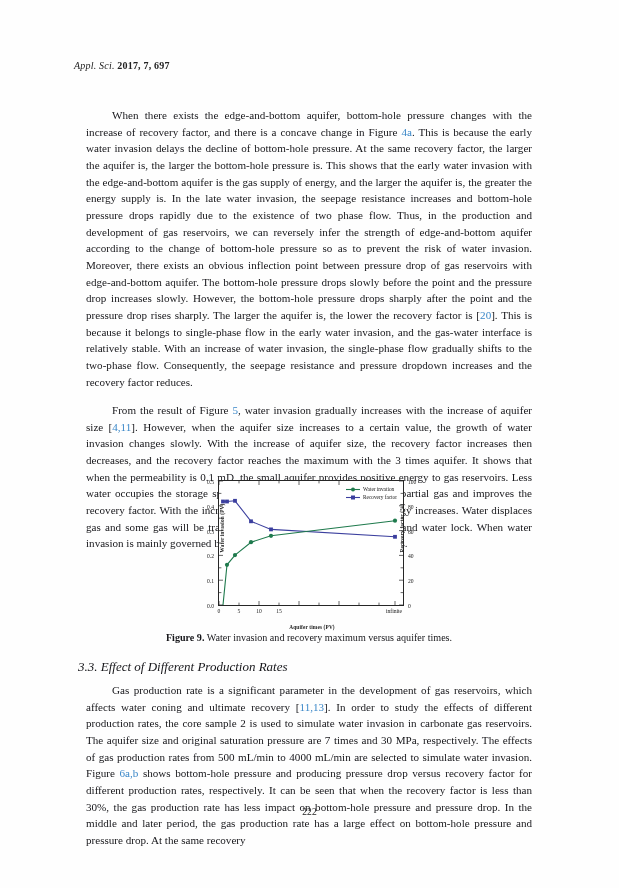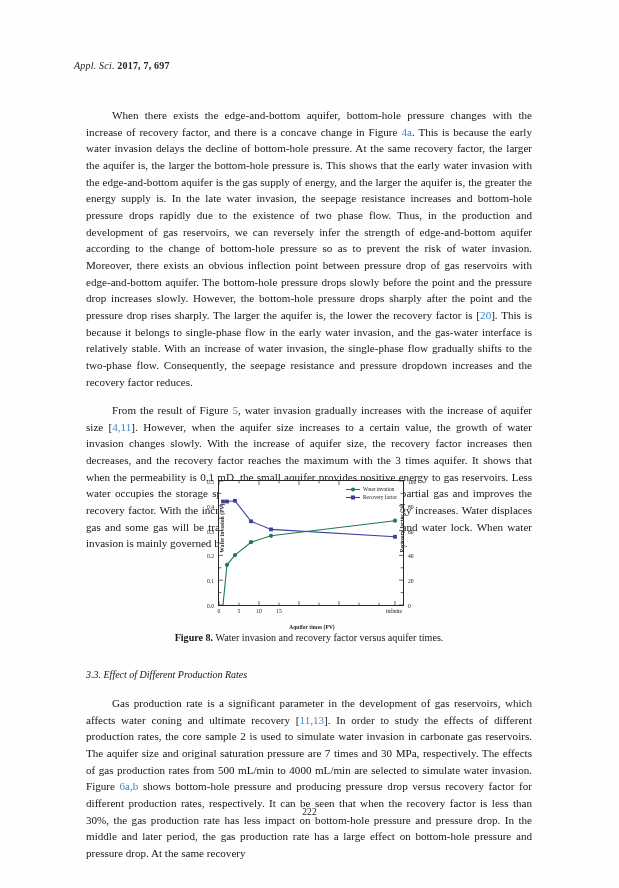--- a/index.html
+++ b/index.html
@@ -52,23 +52,23 @@
     text-indent: 26px;
     color: #16161a;
     hyphens: none;
   }
   p.body.cont { text-indent: 26px; }
   a.cite {
     color: #3a87c8;
     text-decoration: none;
   }
   .sec-head {
-    margin: 12px;
+    margin: 4px;
     font-style: italic;
-    font-size: 10px;
+    font-size: 13px;
     line-height: 16px;
     font-weight: normal;
     color: #16161a;
   }
   
   .figure-wrap {
     position: absolute;
     left: 74px;
     top: 472px;
     width: 470px;
@@ -288,21 +288,21 @@
       <div class="tick-lbl" style="left:334px; top:7px;">100</div>
 
       <div class="tick-lbl" style="left:139px; top:136px; width:12px; text-align:center;">0</div>
       <div class="tick-lbl" style="left:159px; top:136px; width:12px; text-align:center;">5</div>
       <div class="tick-lbl" style="left:179px; top:136px; width:12px; text-align:center;">10</div>
       <div class="tick-lbl" style="left:199px; top:136px; width:12px; text-align:center;">15</div>
       <div class="tick-lbl" style="left:300px; top:136px; width:40px; text-align:center;">infinite</div>
     </div>
 
     <div class="fig-caption">
-      <b>Figure 8.</b><span> Water invasion and recovery factor versus aquifer times.</span>
+      <b>Figure 9.</b><span> Water invasion and recovery maximum versus aquifer times.</span>
     </div>
   </div>
 
   <div class="col" style="top:655px;">
     <h3 class="sec-head">3.3. Effect of Different Production Rates</h3>
     <p class="body" style="margin-top:7px;"><span>Gas production rate is a significant parameter in the development of gas reservoirs, which affects water coning and ultimate recovery [<a class="cite" href="#">11,13</a>]. In order to study the effects of different production rates, the core sample 2 is used to simulate water invasion in carbonate gas reservoirs. The aquifer size and original saturation pressure are 7 times and 30 MPa, respectively. The effects of gas production rates from 500 mL/min to 4000 mL/min are selected to simulate water invasion. Figure <a class="cite" href="#">6a,b</a> shows bottom-hole pressure and producing pressure drop versus recovery factor for different production rates, respectively. It can be seen that when the recovery factor is less than 30%, the gas production rate has less impact on bottom-hole pressure and pressure drop. In the middle and later period, the gas production rate has a large effect on bottom-hole pressure and pressure drop. At the same recovery</span></p>
   </div>
 
   <div class="folio">222</div>
 </div>

